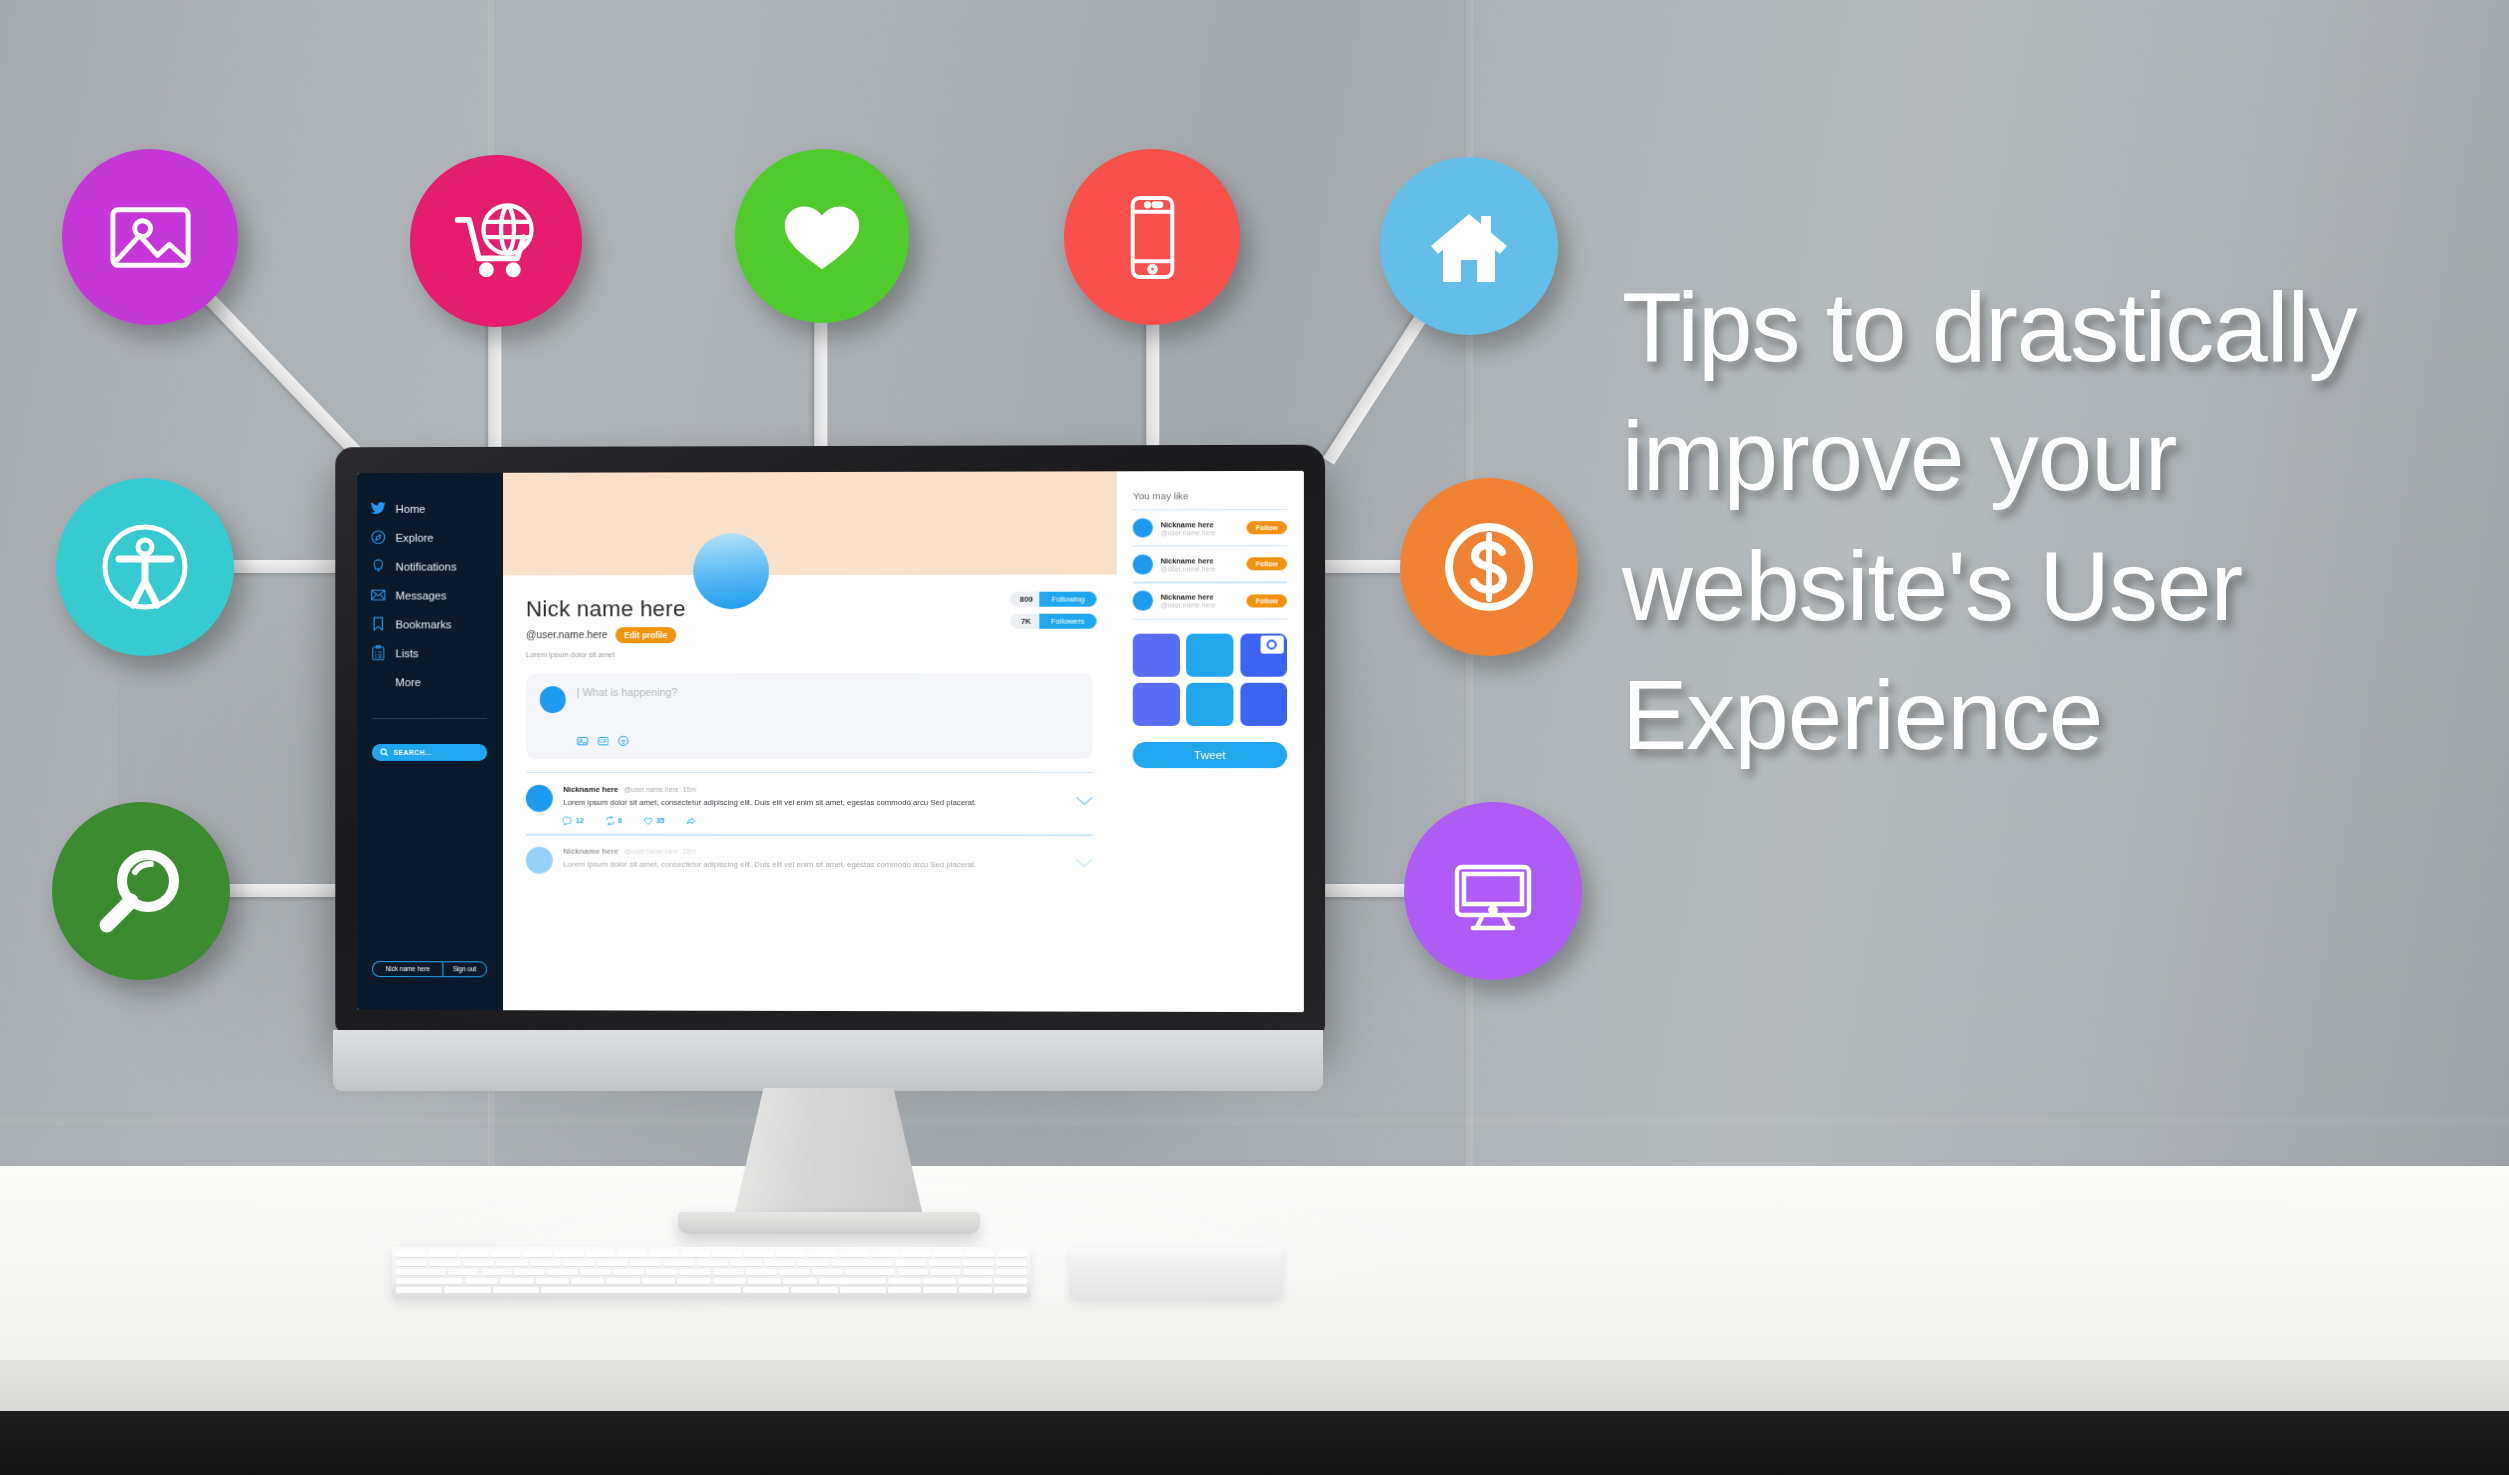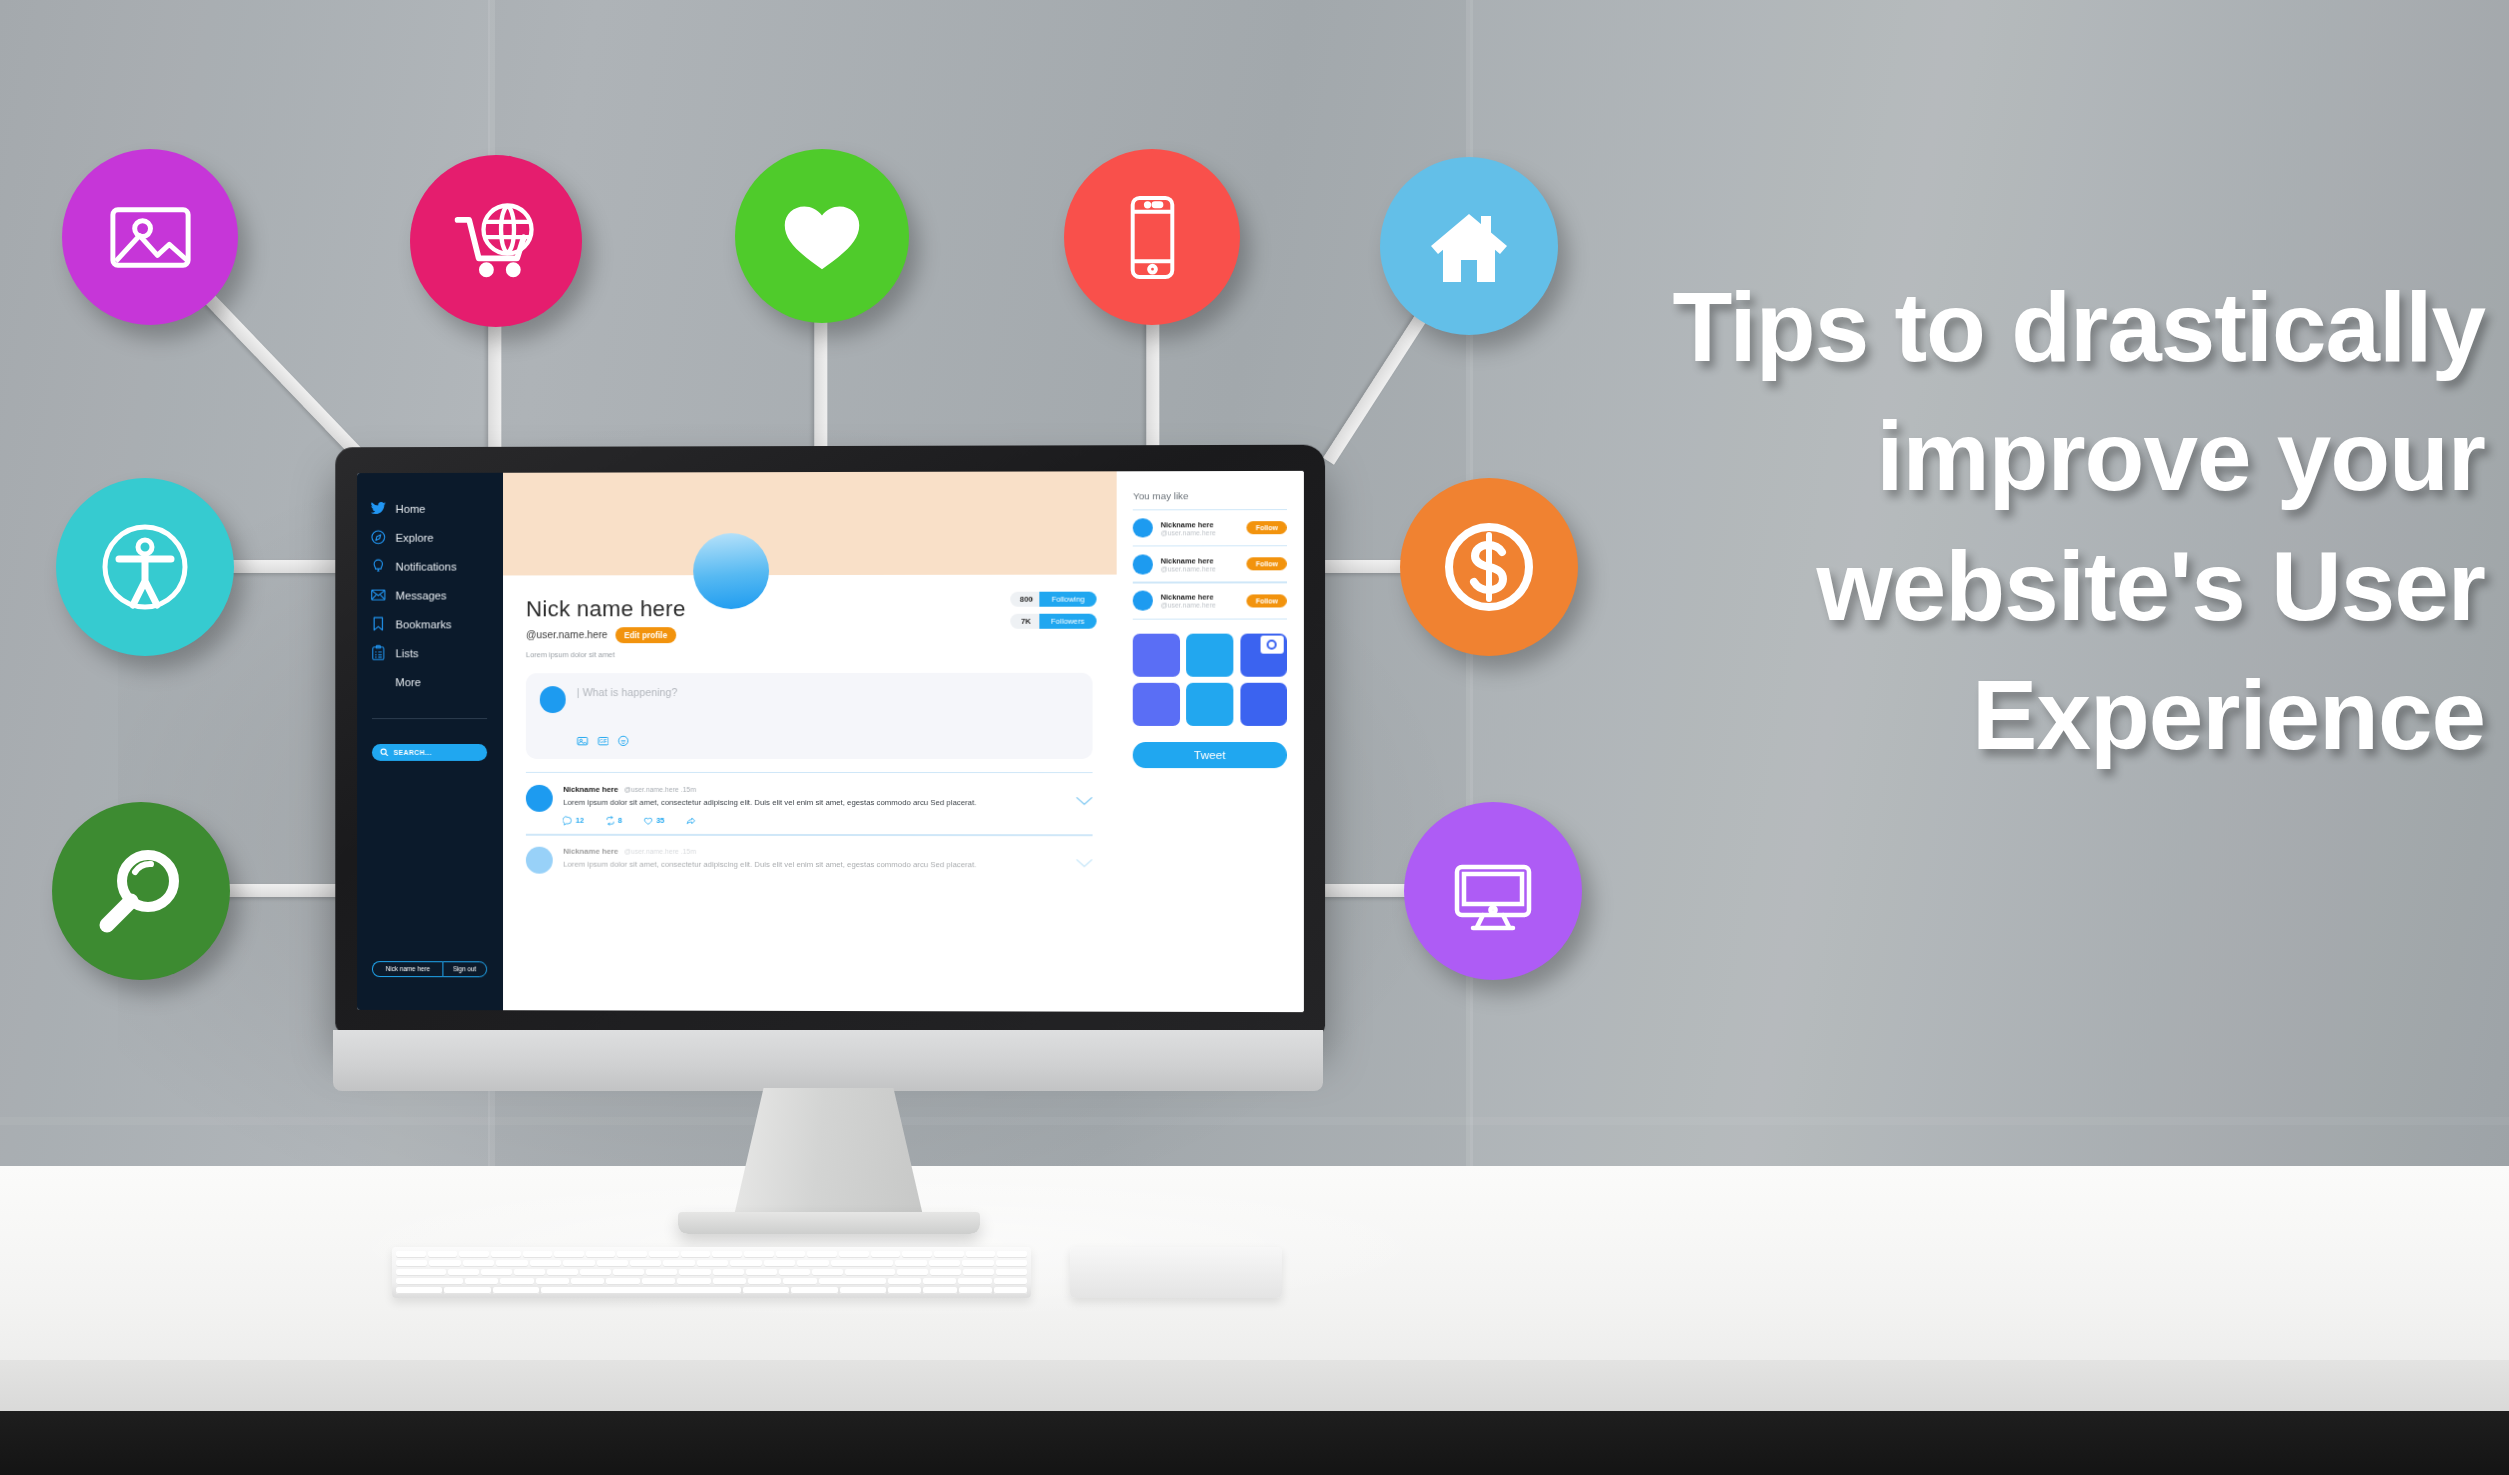--- a/index.html
+++ b/index.html
@@ -218,26 +218,25 @@
   .trackpad {
     position:absolute; left: 1070px; top: 1247px; width: 212px; height: 51px;
     background: linear-gradient(180deg,#f7f7f7,#e4e4e4);
     border-radius: 4.9px; box-shadow: 0 4.9px 9.8px rgba(0,0,0,0.09);
   }
 
   
   #headline {
     position: absolute; left: 1622px; top: 263px; width: 863px;
     color:#ffffff;
-    font-weight: 700;
+    font-weight: 400;
     font-size: 98px;
     line-height: 1.32;
     letter-spacing: -1px;
     text-shadow: 4.9px 6.9px 8.8px rgba(0,0,0,0.30);
-    text-align: right;
   }
 </style>
 </head>
 <body>
 
 <div id="backdrop">
   <div class="wall"></div>
   <div class="wall-panel" style="left:0;top:0;width:490px;height:1176px;"></div>
   <div class="wall-panel" style="left:1470px;top:0;width:1039px;height:1176px;"></div>
   <div class="wall-seam" style="left:488px;top:0;width:6.9px;height:1176px;"></div>

